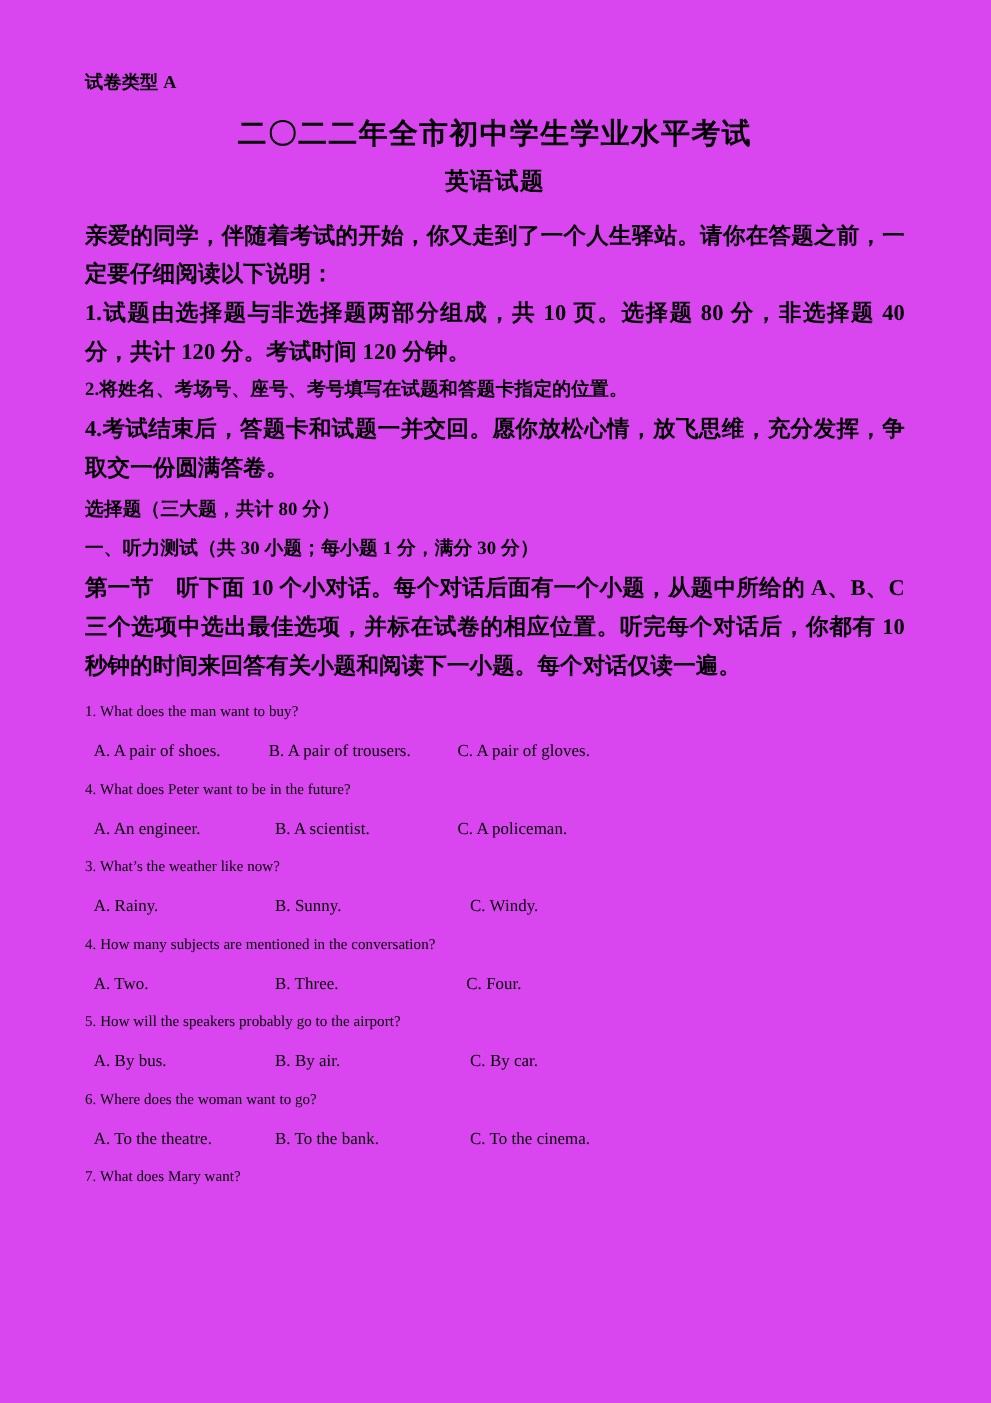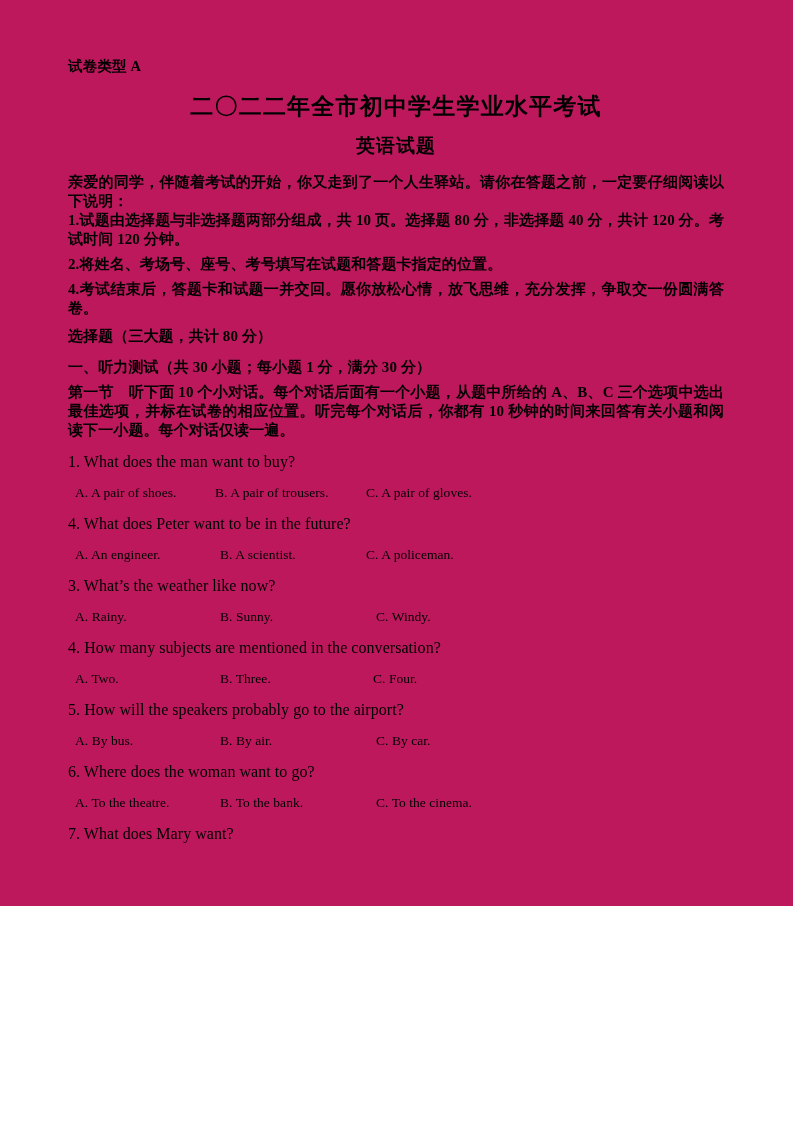--- a/index.html
+++ b/index.html
@@ -13,22 +13,22 @@
     height: 1122px;
     position: relative;
     font-family: "Liberation Serif", "DejaVu Serif", serif;
     color: #000000;
     overflow: hidden;
   }
   .page {
     position: absolute;
     left: 0; top: 0;
     width: 793px;
-    height: 906px;
-    background: #be185d;
+    height: 1122px;
+    background: #d946ef;
   }
   .content {
     position: absolute;
     left: 68px;
     top: 56px;
     width: 656px;
   }
 
   
   .paper-type {
@@ -51,38 +51,38 @@
     font-weight: bold;
     font-size: 19px;
     line-height: 26px;
     letter-spacing: 1px;
     margin: 0 0 14px 0;
   }
 
   
   .cn-block {
     font-weight: bold;
-    font-size: 15px;
-    line-height: 19px;
+    font-size: 18px;
+    line-height: 31px;
     text-align: justify;
     letter-spacing: 0.1px;
     margin: 0;
   }
   .cn-line {
     font-weight: bold;
     font-size: 15px;
     line-height: 31px;
     letter-spacing: 0.1px;
     margin: 0;
   }
   .gap-sm { height: 3px; }
 
   
   .q-stem {
-    font-size: 16px;
+    font-size: 12px;
     line-height: 19px;
     margin: 12px 0 0 0;
     letter-spacing: 0.05px;
   }
   .q-options {
     position: relative;
     height: 19px;
     margin: 12px 0 0 0;
     font-size: 13.5px;
     line-height: 19px;

